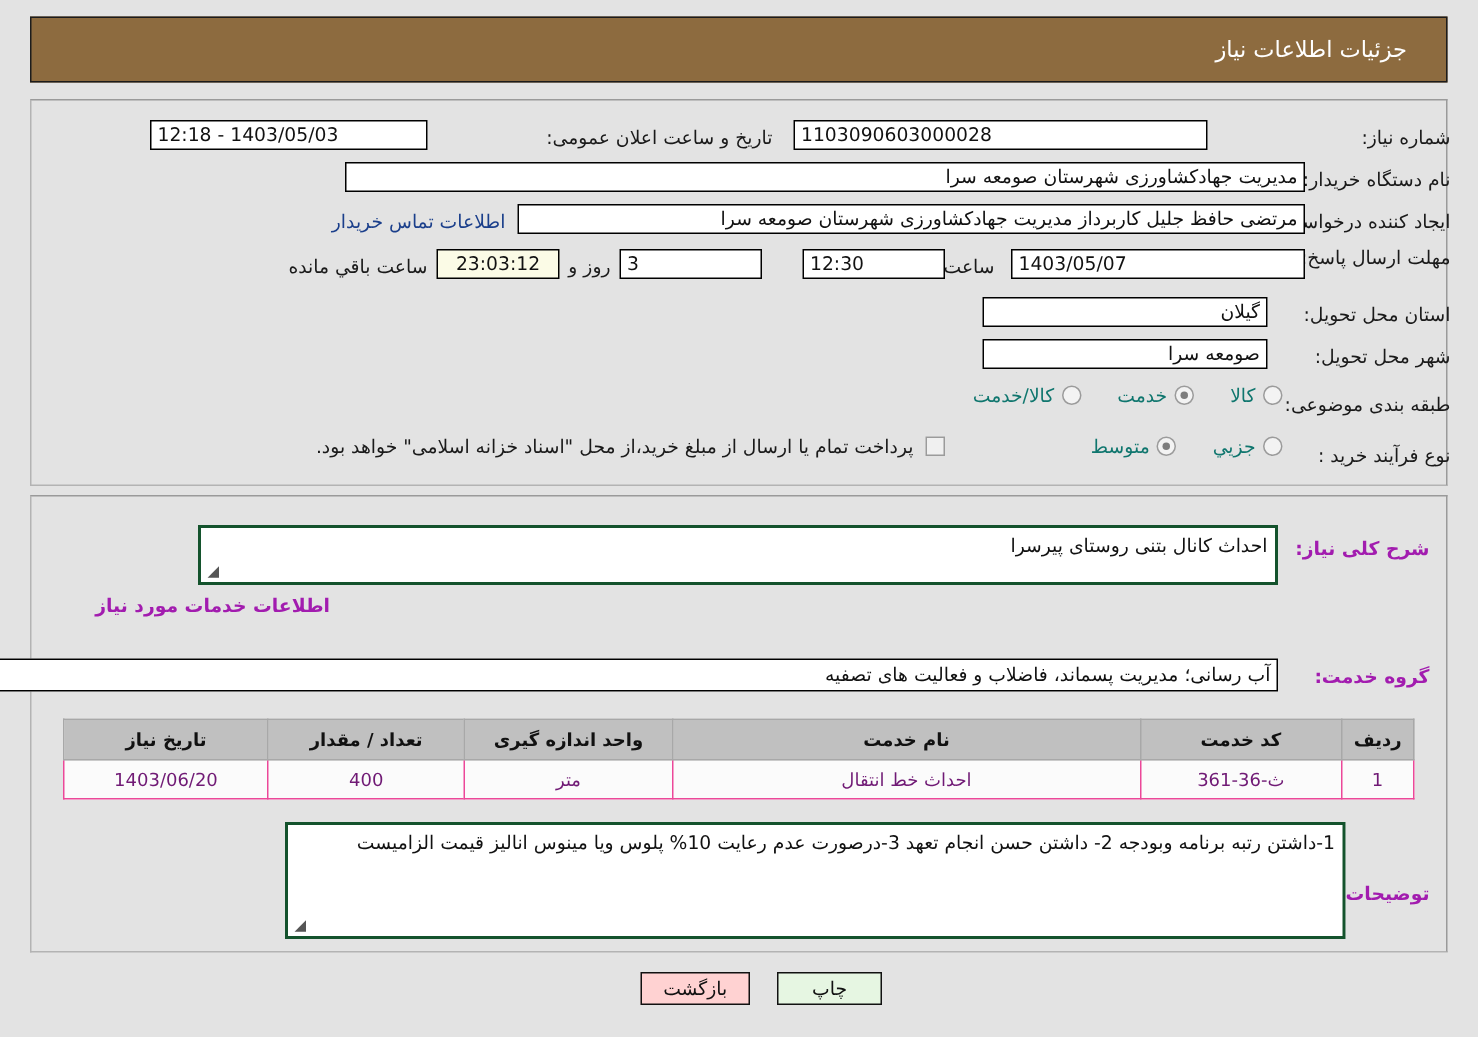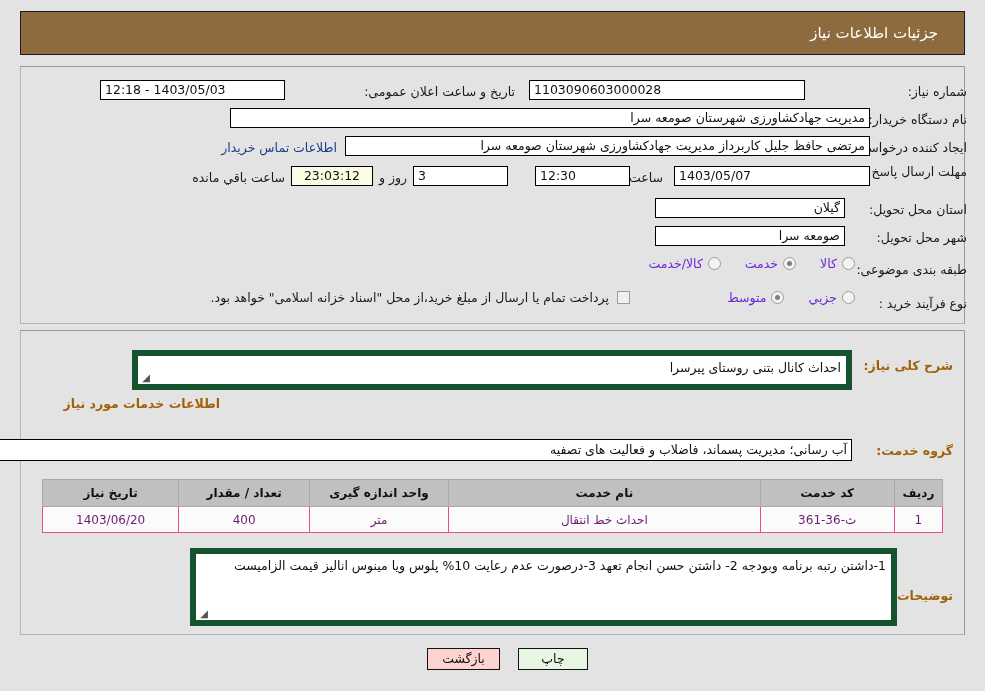--- a/index.html
+++ b/index.html
@@ -117,35 +117,35 @@
     width: 5px; height: 5px;
     border-radius: 50%;
     background: #7d7d7d;
   }
   .radio-item {
     display: inline-flex;
     align-items: center;
     gap: 5px;
     margin-left: 24px;
     font-size: 12.5px;
-    color: #6d28d9;
+    color: #0f766e;
   }
   .chk {
     display: inline-block;
     width: 13px; height: 13px;
     border: 1px solid #9b9b9b;
     background: #f0f0f0;
     box-sizing: border-box;
     vertical-align: middle;
   }
 
   
   .ta {
     box-sizing: border-box;
-    border: 6px solid #14532d;
+    border: 2px solid #14532d;
     background: #ffffff;
     font-size: 12.5px;
     color: #111;
     padding: 3px 5px;
     position: absolute;
     overflow: hidden;
     line-height: 18px;
     text-align: right;
   }
   .ta .grip {
@@ -154,21 +154,21 @@
     bottom: 1px;
     width: 10px; height: 10px;
     color: #555;
     font-size: 10px;
     line-height: 10px;
   }
   .bold-lbl {
     position: absolute;
     font-size: 12.5px;
     font-weight: bold;
-    color: #a16207;
+    color: #a21caf;
     white-space: nowrap;
   }
 
   
   #svc-table {
     position: absolute;
     left: 42px;
     top: 479px;
     width: 901px;
     border-collapse: collapse;

